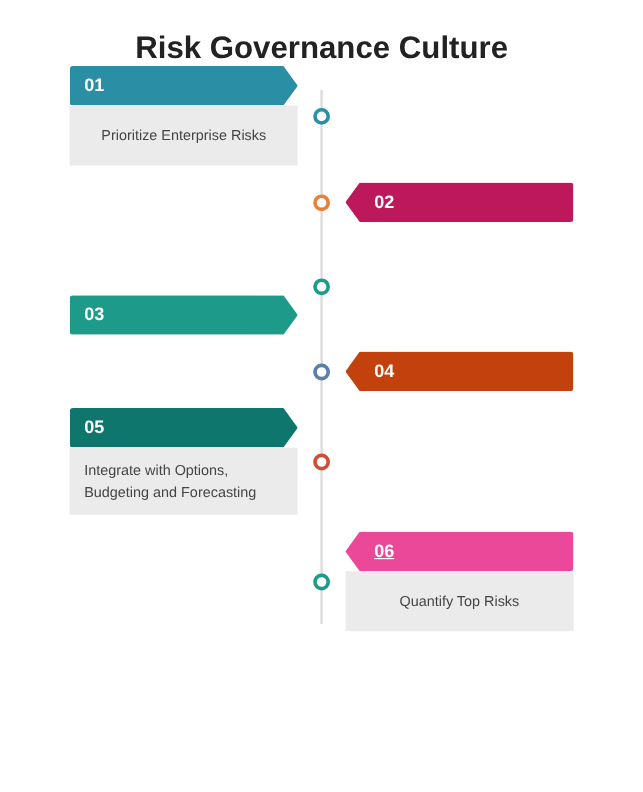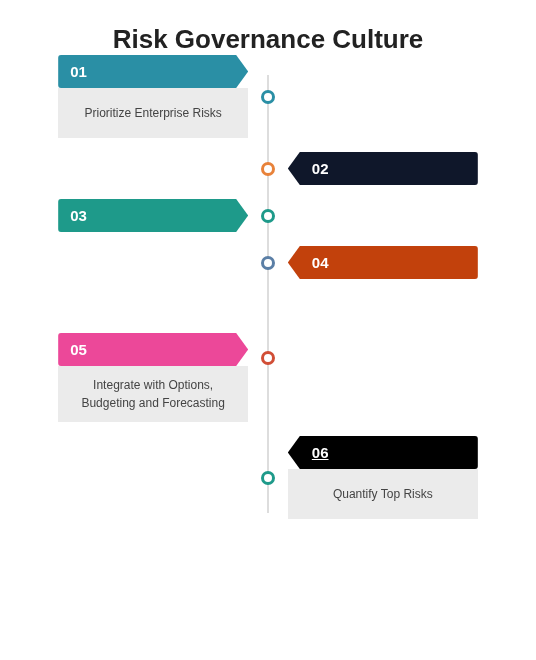--- a/index.html
+++ b/index.html
@@ -90,21 +90,20 @@
       clip-path: polygon(12px 0, 100% 0, 100% 100%, 12px 100%, 0 50%);
       padding-left: 24px;
       border-radius: 0 3px 3px 0;
     }
 
     .card-body {
       background: #ebebeb;
       padding: 10px 12px;
       font-size: 12px;
       color: #444;
-      text-align: center;
       line-height: 1.5;
       min-height: 50px;
       display: flex;
       align-items: center;
       justify-content: center;
     }
 
     .dot {
       width: 14px;
       height: 14px;
@@ -139,31 +138,31 @@
     <div class="col-right"></div>
   </div>
 
   <div class="grid-row">
     <div class="col-left"></div>
     <div class="col-center">
       <div class="dot" style="border-color:#e8823a;"></div>
     </div>
     <div class="col-right">
       <div class="card">
-        <div class="card-header right-h" style="background-color:#0f172a;">
+        <div class="card-header right-h" style="background-color:#be185d;">
           <span>02</span>
         </div>
       </div>
     </div>
   </div>
 
   <div class="grid-row">
     <div class="col-left">
       <div class="card">
-        <div class="card-header left-h" style="background-color:#1e9a8a;">
+        <div class="card-header left-h" style="background-color:#1e9a8a;margin-top:47px;">
           <span>03</span>
         </div>
       </div>
     </div>
     <div class="col-center">
       <div class="dot" style="border-color:#1e9a8a;"></div>
     </div>
     <div class="col-right"></div>
   </div>
 
@@ -177,42 +176,42 @@
         <div class="card-header right-h" style="background-color:#c2410c;">
           <span>04</span>
         </div>
       </div>
     </div>
   </div>
 
   <div class="grid-row">
     <div class="col-left">
       <div class="card">
-        <div class="card-header left-h" style="background-color:#ec4899;margin-top:40px;">
+        <div class="card-header left-h" style="background-color:#0f766e;">
           <span>05</span>
         </div>
         <div class="card-body">
           <span>Integrate with Options, Budgeting and Forecasting</span>
         </div>
       </div>
     </div>
     <div class="col-center">
       <div class="dot" style="border-color:#d14e36;"></div>
     </div>
     <div class="col-right"></div>
   </div>
 
   <div class="grid-row">
     <div class="col-left"></div>
     <div class="col-center">
       <div class="dot" style="border-color:#1e9a8a;"></div>
     </div>
     <div class="col-right">
       <div class="card">
-        <div class="card-header right-h" style="background-color:#000000;text-decoration:underline;">
+        <div class="card-header right-h" style="background-color:#ec4899;text-decoration:underline;">
           <span>06</span>
         </div>
         <div class="card-body">
           <span>Quantify Top Risks</span>
         </div>
       </div>
     </div>
   </div>
 
 </div>

